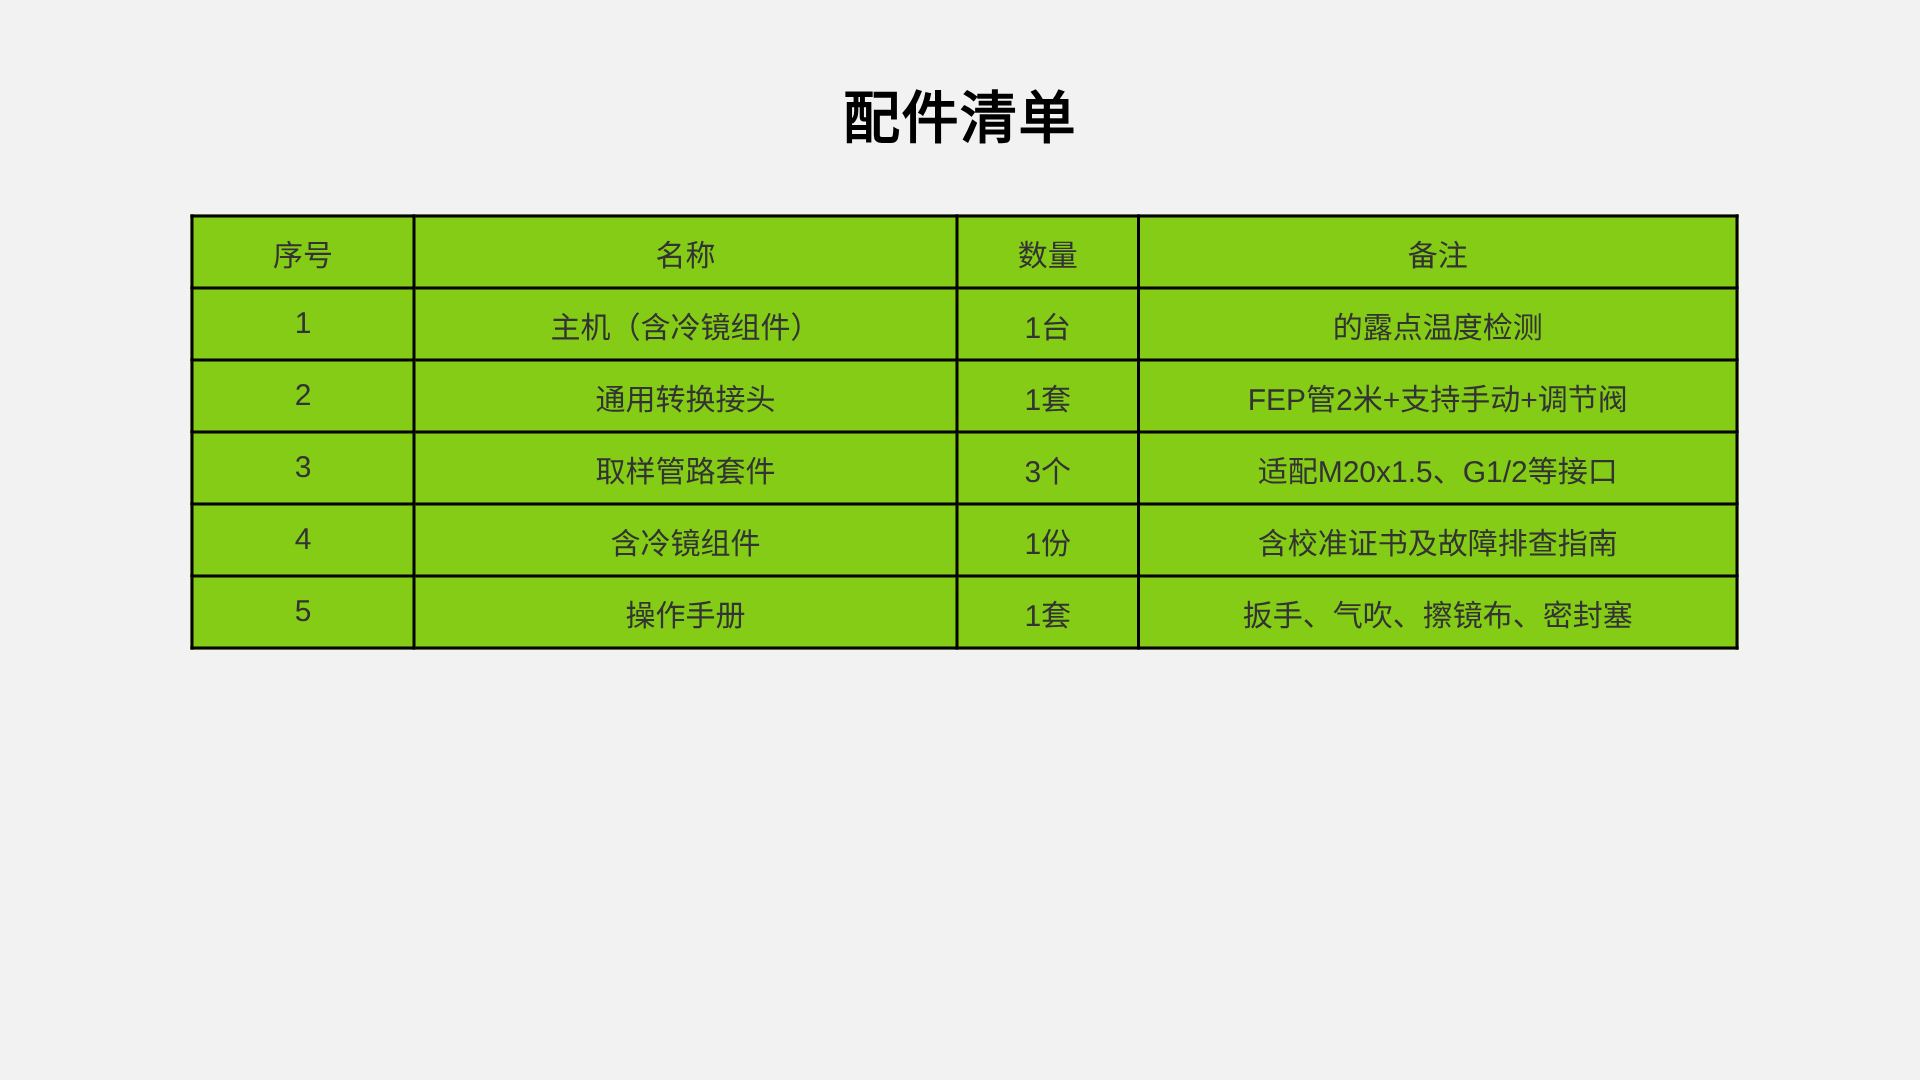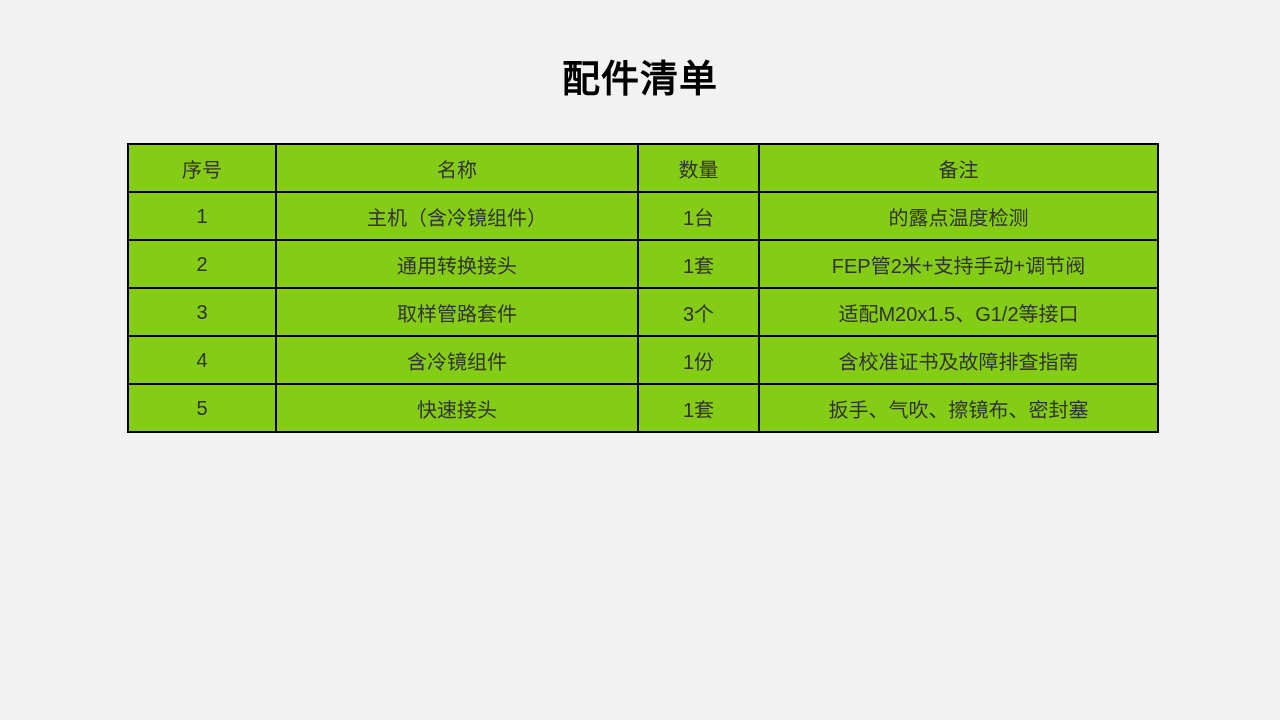--- a/index.html
+++ b/index.html
@@ -104,20 +104,20 @@
         <td>适配M20x1.5、G1/2等接口</td>
       </tr>
       <tr>
         <td>4</td>
         <td>含冷镜组件</td>
         <td>1份</td>
         <td>含校准证书及故障排查指南</td>
       </tr>
       <tr>
         <td>5</td>
-        <td>快速接头</td>
+        <td>操作手册</td>
         <td>1套</td>
         <td>扳手、气吹、擦镜布、密封塞</td>
       </tr>
     </tbody>
   </table>
 
 </div>
 
 </body></html>

